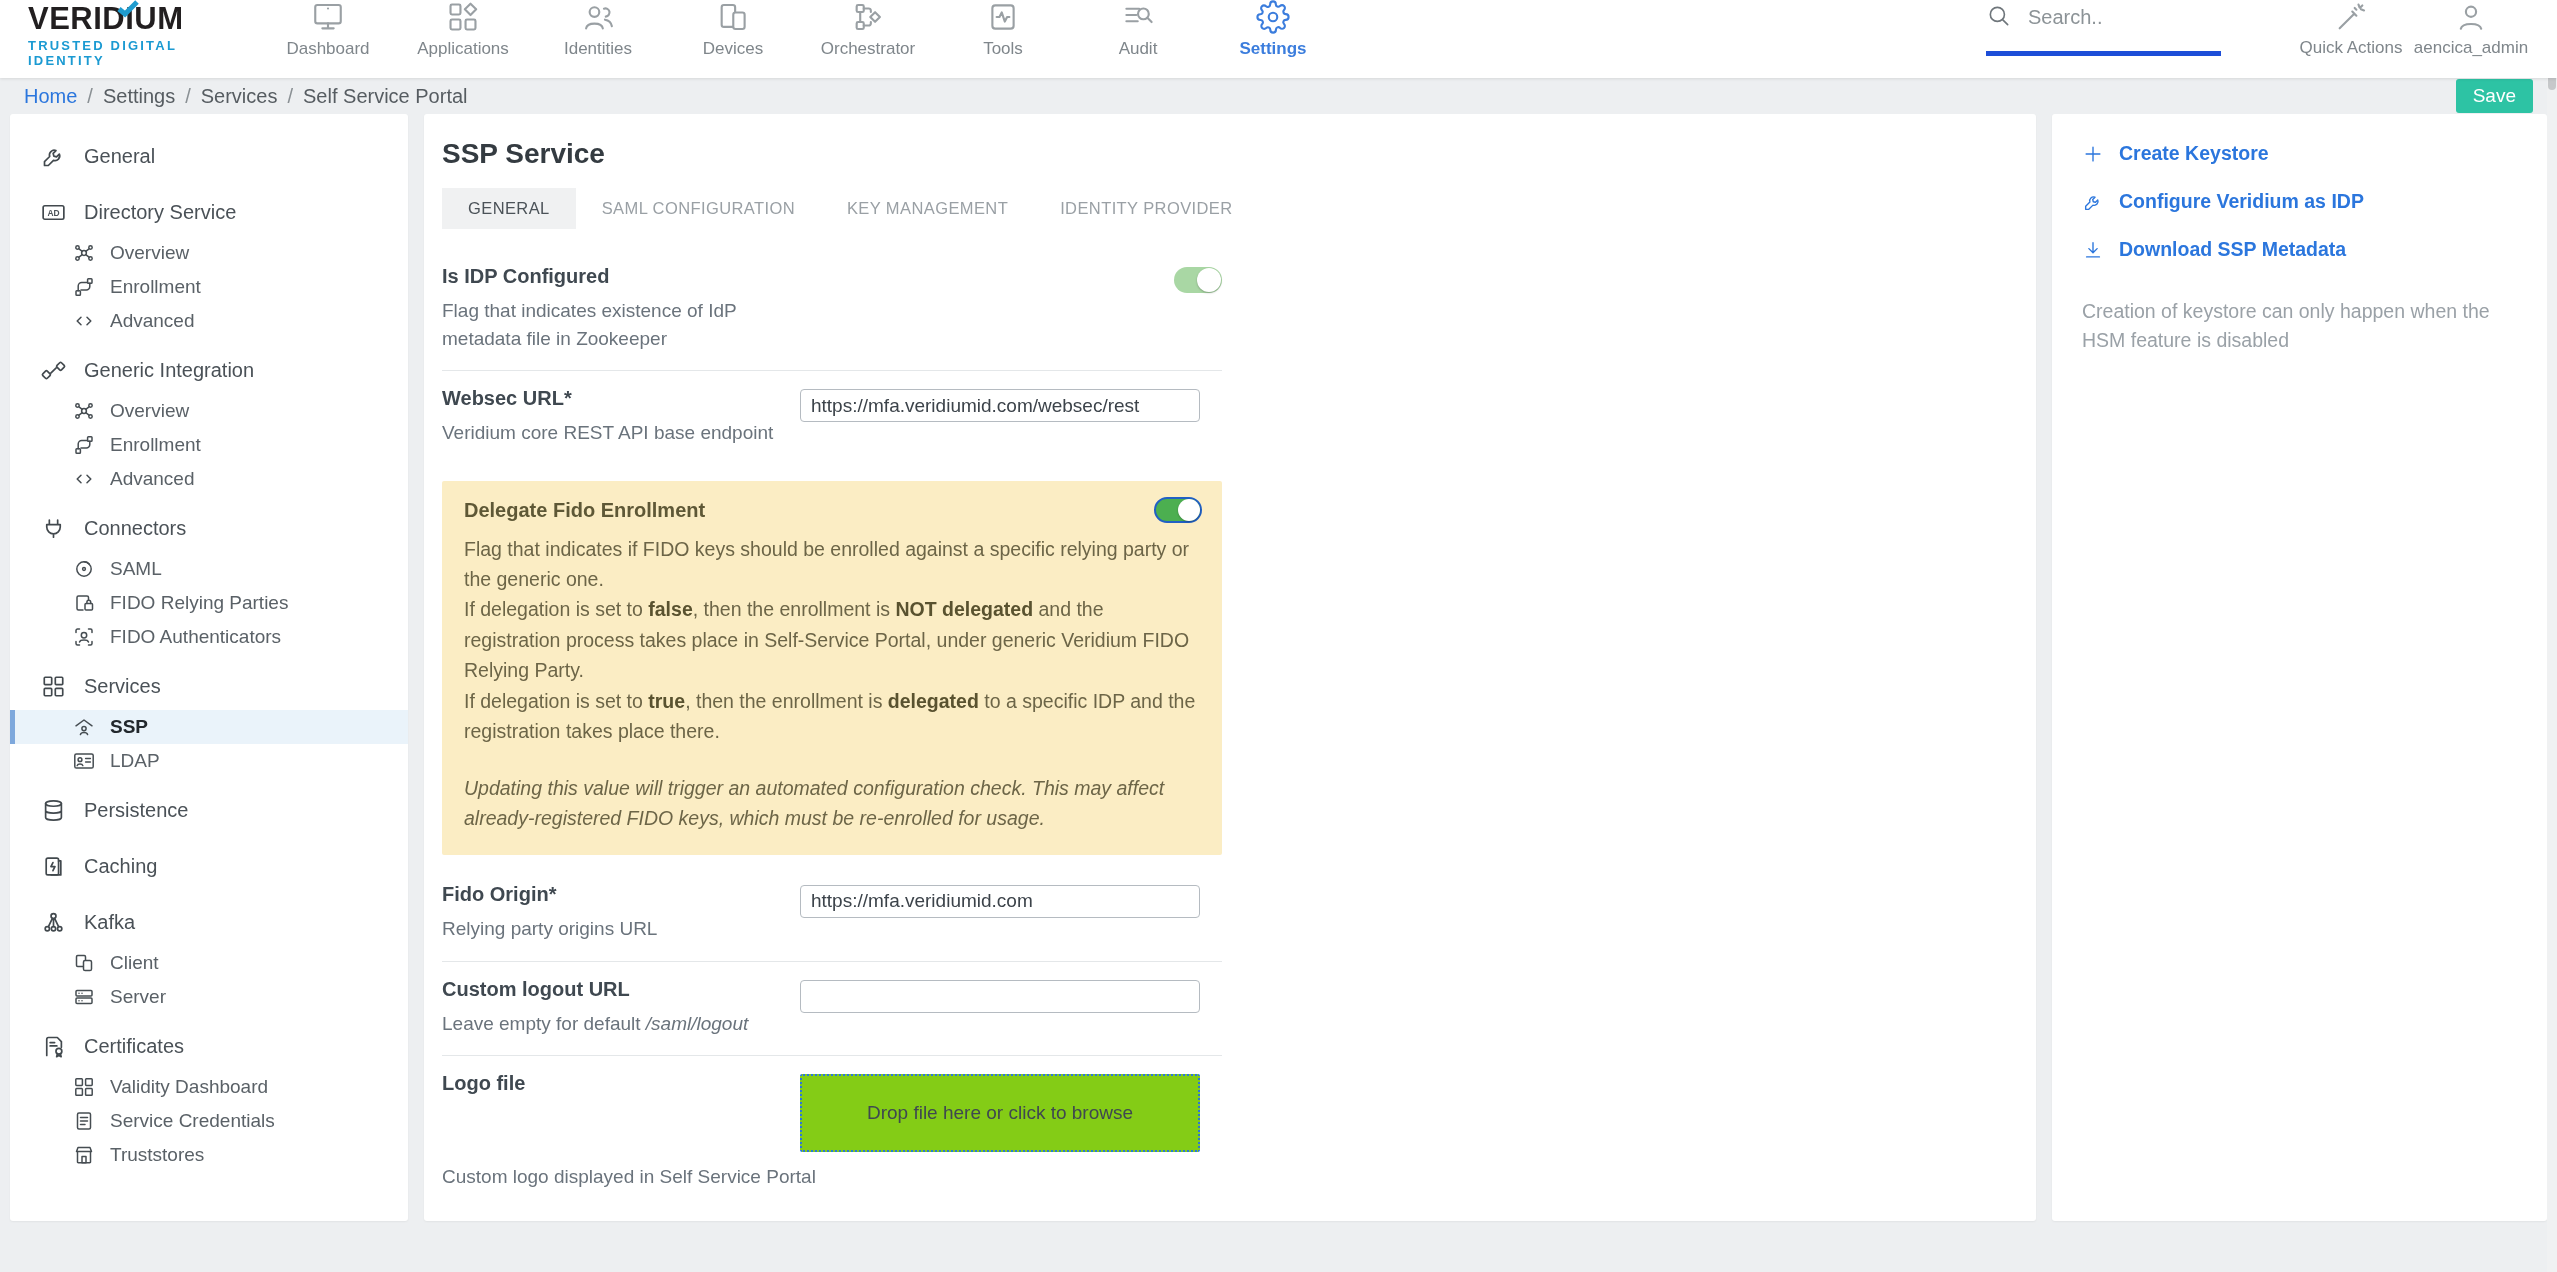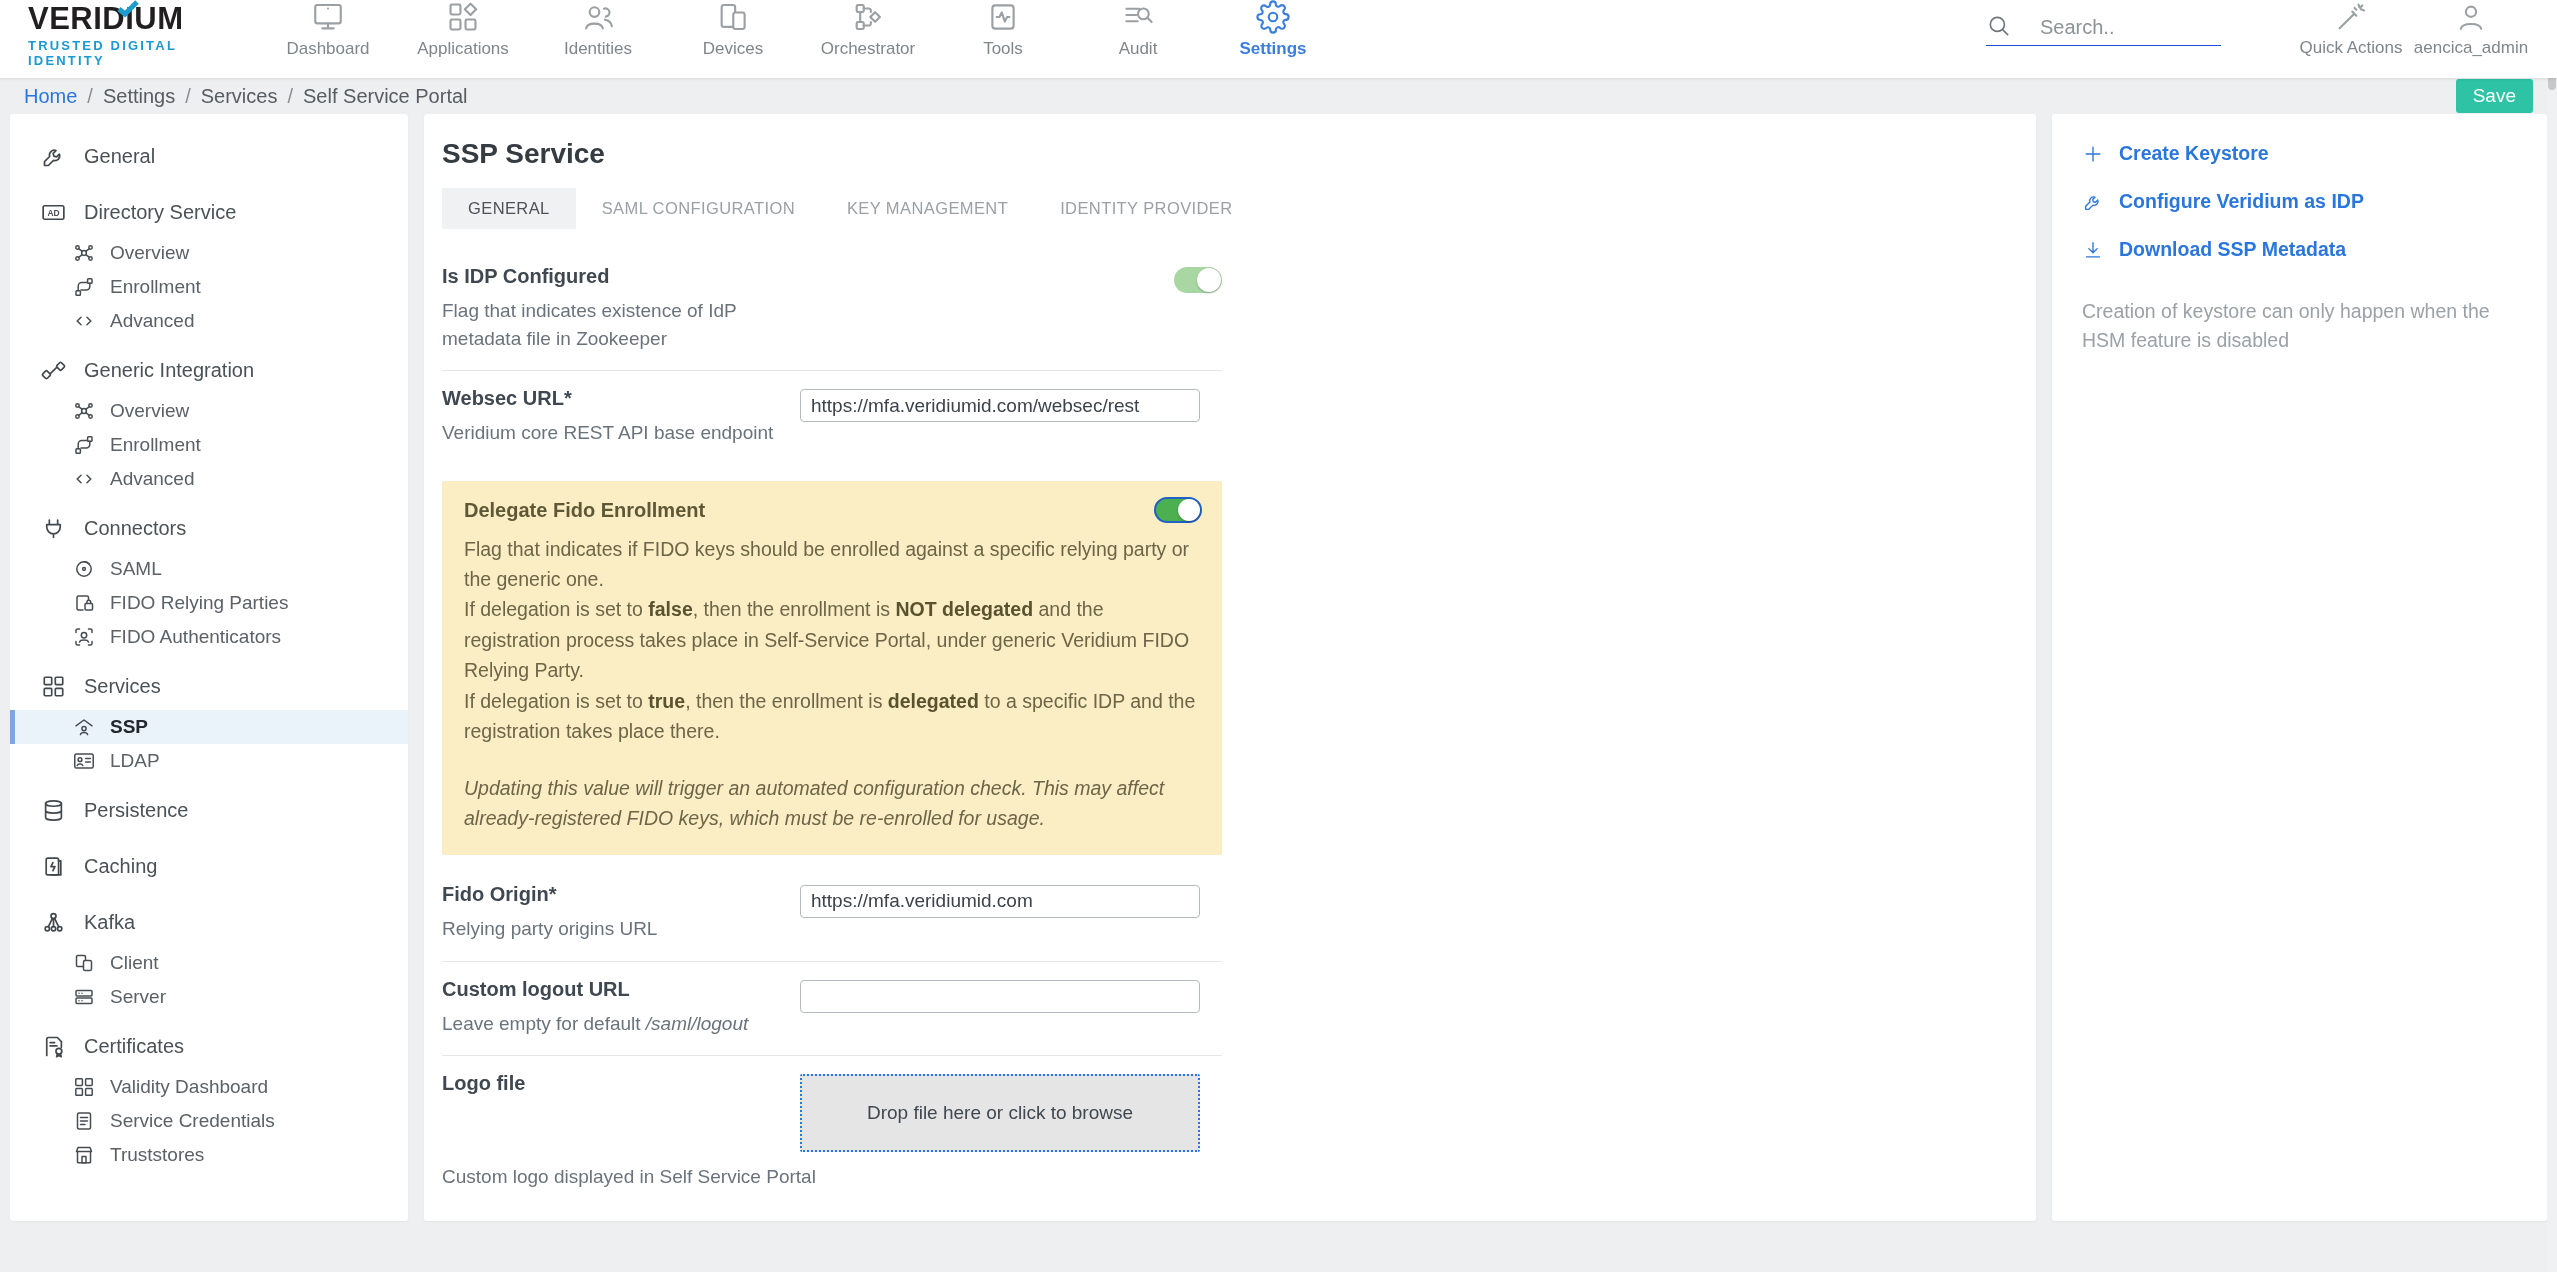--- a/index.html
+++ b/index.html
@@ -15,22 +15,22 @@
   .logo-tagline { font-size:13px; font-weight:700; letter-spacing:2.2px; color:#1b9ad2; margin-top:4px; }
 
   .nav-items { display:flex; margin-left:40px;gap:35px; }
   .nav-item { width:100px; display:flex; flex-direction:column; align-items:center; cursor:pointer; color:#868d91; }
   .nav-item .icn { width:34px; height:34px; stroke:#9aa0a4; }
   .nav-item .nav-label { font-size:17px; margin-top:5px; color:#7f868b; }
   .nav-item.active .icn { stroke:#3b7ddd; }
   .nav-item.active .nav-label { color:#3b7ddd; font-weight:700; }
 
   .top-right { margin-left:auto; display:flex; align-items:center; padding-right:26px; }
-  .searchbox { display:flex; align-items:flex-end; border-bottom:1px solid #1d4ed8; width:235px;
-               margin-right:70px; padding-bottom:6px;gap:12px; }
+  .searchbox { display:flex; align-items:flex-end; border-bottom:5px solid #1d4ed8; width:235px;
+               margin-right:70px; padding-bottom:22px; }
   .searchbox .icn { width:26px; height:26px; stroke:#6f767b; margin-right:16px; }
   .searchbox input { border:none; outline:none; font-size:20px; width:160px; color:#555;
                      font-family:"Liberation Sans",sans-serif; background:transparent; }
   .searchbox input::placeholder { color:#8c9397; }
   .mini-item { width:120px; display:flex; flex-direction:column; align-items:center; cursor:pointer; }
   .mini-item .icn { width:34px; height:34px; stroke:#9aa0a4; }
   .mini-item span { font-size:17px; color:#7f868b; margin-top:4px; }
 
   
   .crumbbar { height:36px; display:flex; align-items:center; padding:0 24px; }
@@ -84,21 +84,21 @@
   .ybox { background:#fbedc4; border-radius:2px; padding:18px 22px 22px; margin:16px 0 12px;
           position:relative; width:780px; }
   .ybox .toggle { right:20px; top:16px; }
   .ylabel { font-size:20px; font-weight:700; color:#5e5836; margin-bottom:12px; }
   .yline { font-size:19.5px; color:#6c6547; line-height:1.56; }
   .yline b { color:#59522f; }
   .ynote { margin-top:28px; font-size:19.5px; font-style:italic; color:#6c6547; line-height:1.5; }
 
   .dropzone { width:400px; height:78px; border:2px dotted #2b76dd; border-radius:2px;
               display:flex; align-items:center; justify-content:center; font-size:19px;
-              color:#3f4850; cursor:pointer; background:#e5e5e5; }
+              color:#3f4850; cursor:pointer; background:#84cc16; }
   .logo-help { font-size:19px; color:#6a737c; margin-top:8px; }
 
   
   .rightp { flex:1; padding:28px 30px; }
   .rlink { display:flex; align-items:center; gap:15px; color:#2b76dd; font-size:19.5px;
            font-weight:600; margin-bottom:25px; cursor:pointer; }
   .rlink .icn { width:22px; height:22px; stroke:#2b76dd; flex:none; }
   .rnote { margin-top:36px; color:#9aa1a7; font-size:19.5px; line-height:1.5; max-width:460px; }
 
   

